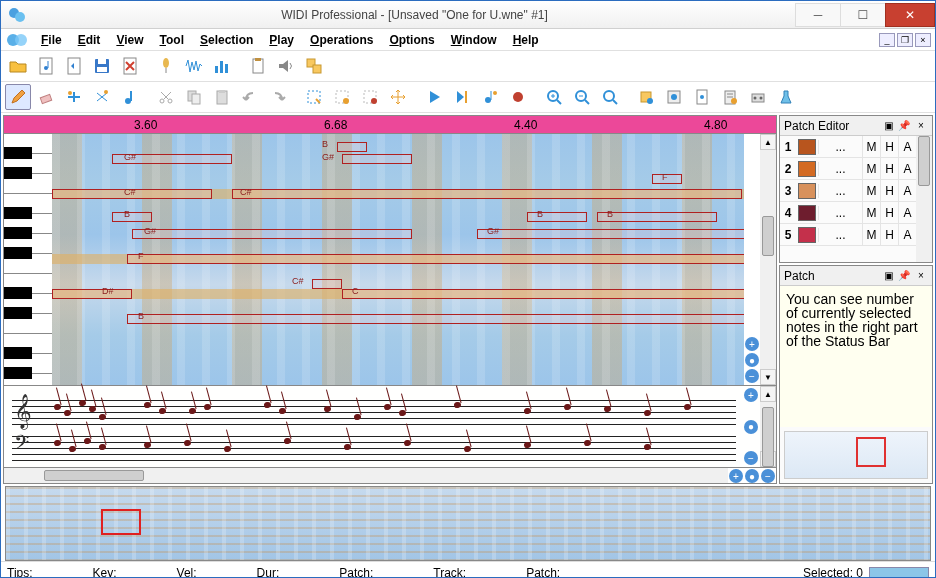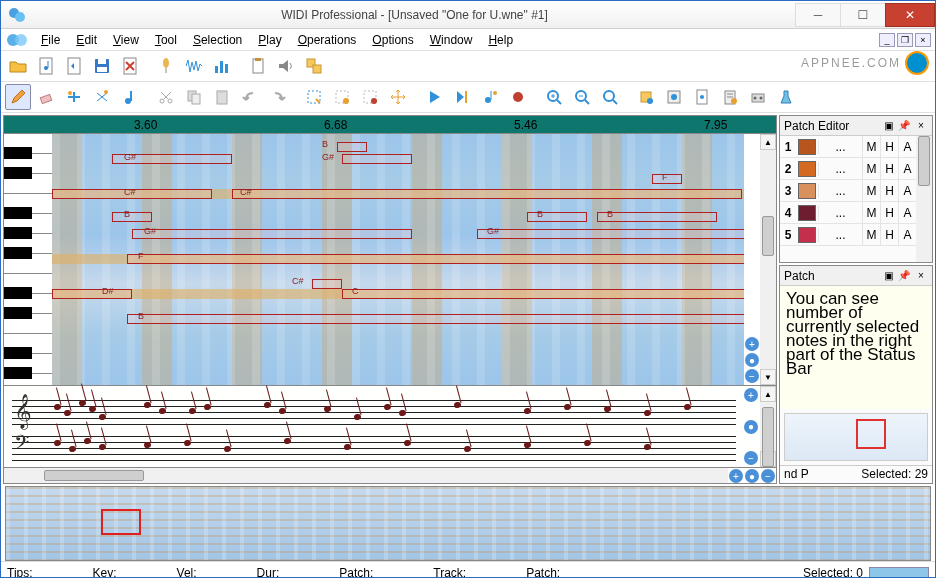--- a/index.html
+++ b/index.html
@@ -9,40 +9,40 @@
 .titlebar { height: 28px; background: linear-gradient(#fff, #f0f0f0); display: flex; align-items: center; border-bottom: 1px solid #d0d0d0; }
 .titlebar .icon { width: 20px; height: 20px; margin: 0 6px; }
 .titlebar .title { flex: 1; text-align: center; color: #444; }
 .winbtns { display: flex; }
 .winbtn { width: 46px; height: 24px; display: flex; align-items: center; justify-content: center; background: #f8f8f8; border: 1px solid #ddd; margin-left: -1px; color: #555; }
 .winbtn.close { background: #c84030; color: #fff; border-color: #a03020; width: 50px; }
 
 
 .menubar { height: 22px; display: flex; align-items: center; padding: 0 4px; border-bottom: 1px solid #e0e0e0; }
 .appicon { width: 24px; height: 18px; margin-right: 4px; }
-.menuitem { padding: 2px 8px; cursor: pointer; }
+.menuitem { padding: 2px 8px; cursor: pointer; font-weight: bold; }
 .menuitem u { text-decoration: underline; }
 .mdi-btns { margin-left: auto; display: flex; gap: 2px; }
 .mdi-btn { width: 16px; height: 14px; border: 1px solid #99b; background: #eef; font-size: 9px; display: flex; align-items: center; justify-content: center; }
 
 
 .toolbar { display: flex; align-items: center; padding: 2px 4px; gap: 2px; border-bottom: 1px solid #e0e0e0; min-height: 30px; position: relative; }
 .tbtn { width: 26px; height: 26px; display: flex; align-items: center; justify-content: center; border: 1px solid transparent; border-radius: 2px; }
 .tbtn.active { border-color: #88a; background: #dde8ff; }
 .tsep { width: 6px; }
 .watermark { position: absolute; right: 6px; top: 0; font-size: 22px; font-weight: 300; color: rgba(0,0,0,0.4); letter-spacing: 2px; display: flex; align-items: center; gap: 4px; }
 .watermark .globe { width: 24px; height: 24px; border-radius: 50%; background: #0090d0; border: 2px solid #f90; }
 
 
 .main { display: flex; height: 373px; }
 .left { flex: 1; display: flex; flex-direction: column; border: 1px solid #888; margin: 2px; }
 .right { width: 154px; display: flex; flex-direction: column; margin: 2px 2px 2px 0; gap: 2px; }
 
 
-.ruler { height: 18px; background: #0f766e; border-bottom: 1px solid #888; position: relative; font-size: 10px; }
+.ruler { height: 18px; background: #ec4899; border-bottom: 1px solid #888; position: relative; font-size: 10px; }
 .ruler span { position: absolute; top: 2px; }
 
 
 .pianoarea { flex: 1; display: flex; min-height: 0; position: relative; }
 .keys { width: 48px; background: #fff; position: relative; }
 .key-white { height: 20px; border-bottom: 1px solid #888; background: #fff; }
 .key-black { position: absolute; left: 0; width: 28px; height: 12px; background: #000; }
 .spectro { flex: 1; background: linear-gradient(180deg, #9cc5ea 0%, #a5cbe8 20%, #9cc5ea 40%, #c6d9ec 60%, #a5cbe8 80%, #9cc5ea 100%); position: relative; overflow: hidden; }
 .pattern { position: absolute; inset: 0; background-image: repeating-linear-gradient(90deg, rgba(255,255,255,0.15) 0 8px, transparent 8px 25px), repeating-linear-gradient(90deg, rgba(210,160,90,0.35) 0 30px, transparent 30px 90px); }
 .band { position: absolute; height: 10px; left: 0; right: 0; background: rgba(225,175,95,0.6); }
@@ -71,21 +71,21 @@
 .tracklist { flex: 1; overflow: hidden; display: flex; }
 .trackrows { flex: 1; }
 .trow { display: flex; align-items: center; height: 22px; border-bottom: 1px solid #e4e4e4; }
 .trow .num { width: 16px; text-align: center; font-weight: bold; }
 .trow .swatch { width: 18px; height: 16px; margin: 0 2px; border: 1px solid #666; }
 .trow .cell { width: 18px; text-align: center; border-left: 1px solid #e4e4e4; height: 100%; display: flex; align-items: center; justify-content: center; }
 .trow .dots { flex: 1; text-align: center; border-left: 1px solid #e4e4e4; }
 
 
 .tips { flex: 1; }
-.tipsbody { padding: 6px; font-size: 17px; line-height: 14px; background: #fffff0; flex: 1; }
+.tipsbody { padding: 6px; font-size: 14px; line-height: 14px; background: #fffff0; flex: 1; }
 .preview { height: 48px; margin: 4px; border: 1px solid #ccc; background: linear-gradient(#eef4fb, #dce8f5); position: relative; }
 .preview .box { position: absolute; border: 2px solid #e03030; }
 .tipsfoot { height: 18px; display: flex; border-top: 1px solid #ccc; font-size: 11px; }
 .tipsfoot span { padding: 1px 4px; }
 
 
 .overview { height: 75px; margin: 0 4px; border: 1px solid #888; background: linear-gradient(#c6daee, #a2c5e6); position: relative; overflow: hidden; }
 .overview .pattern2 { position: absolute; inset: 0; background-image: repeating-linear-gradient(90deg, rgba(255,255,255,0.2) 0 4px, transparent 4px 18px), repeating-linear-gradient(180deg, rgba(200,140,70,0.3) 0 2px, transparent 2px 8px); }
 .overview .sel { position: absolute; border: 2px solid #e02020; }
 
@@ -189,24 +189,20 @@
         <path d="M3 8 L7 8 L12 4 L12 16 L7 12 L3 12 Z" fill="#888"></path>
         <path d="M14 7 Q17 10 14 13" stroke="#888" fill="none"></path>
       </svg>
     </div>
   <div class="tbtn">
       <svg width="20" height="20">
         <rect x="3" y="3" width="8" height="8" fill="#f8c860" stroke="#c89830"></rect>
         <rect x="9" y="9" width="8" height="8" fill="#f8c860" stroke="#c89830"></rect>
       </svg>
     </div>
-  <div class="watermark">
-      <span>APPNEE.COM</span>
-      <div class="globe"></div>
-    </div>
 </div>
 
 <div class="toolbar">
   <div class="tbtn active">
       <svg width="18" height="18">
         <path d="M3 15 L5 10 L13 2 L16 5 L8 13 Z" fill="#f0a040" stroke="#c07020"></path>
       </svg>
     </div>
   <div class="tbtn">
       <svg width="18" height="18">
@@ -369,22 +365,22 @@
         <path d="M7 3 L7 8 L4 15 L14 15 L11 8 L11 3 Z" fill="#70c0e8" stroke="#3080b8"></path>
       </svg>
     </div>
 </div>
 
 <div class="main">
   <div class="left">
     <div class="ruler">
       <span style="left:130px">3.60</span>
       <span style="left:320px">6.68</span>
-      <span style="left:510px">5.46</span>
-      <span style="left:700px">7.95</span>
+      <span style="left:510px">4.40</span>
+      <span style="left:700px">4.80</span>
     </div>
     <div class="pianoarea">
       <div class="keys">
         <div class="key-white"></div>
           <div class="key-white"></div>
           <div class="key-white"></div>
           <div class="key-white"></div>
           <div class="key-white"></div>
           <div class="key-white"></div>
           <div class="key-white"></div>
@@ -590,24 +586,20 @@
       <div class="panelhdr">
         <span class="title">Patch</span>
         <span class="pinbtn">▣</span>
         <span class="pinbtn">📌</span>
         <span class="pinbtn">×</span>
       </div>
       <div class="tipsbody">You can see number of currently selected notes in the right part of the Status Bar</div>
       <div class="preview">
         <div class="box" style="left:50%;top:10%;width:30px;height:30px"></div>
       </div>
-      <div class="tipsfoot">
-        <span>nd P</span>
-        <span style="margin-left:auto">Selected: 29</span>
-      </div>
     </div>
   </div>
 </div>
 
 <div class="overview">
   <div class="pattern2"></div>
   <div class="sel" style="left:95px;top:22px;width:40px;height:26px"></div>
 </div>
 
 <div class="status">

